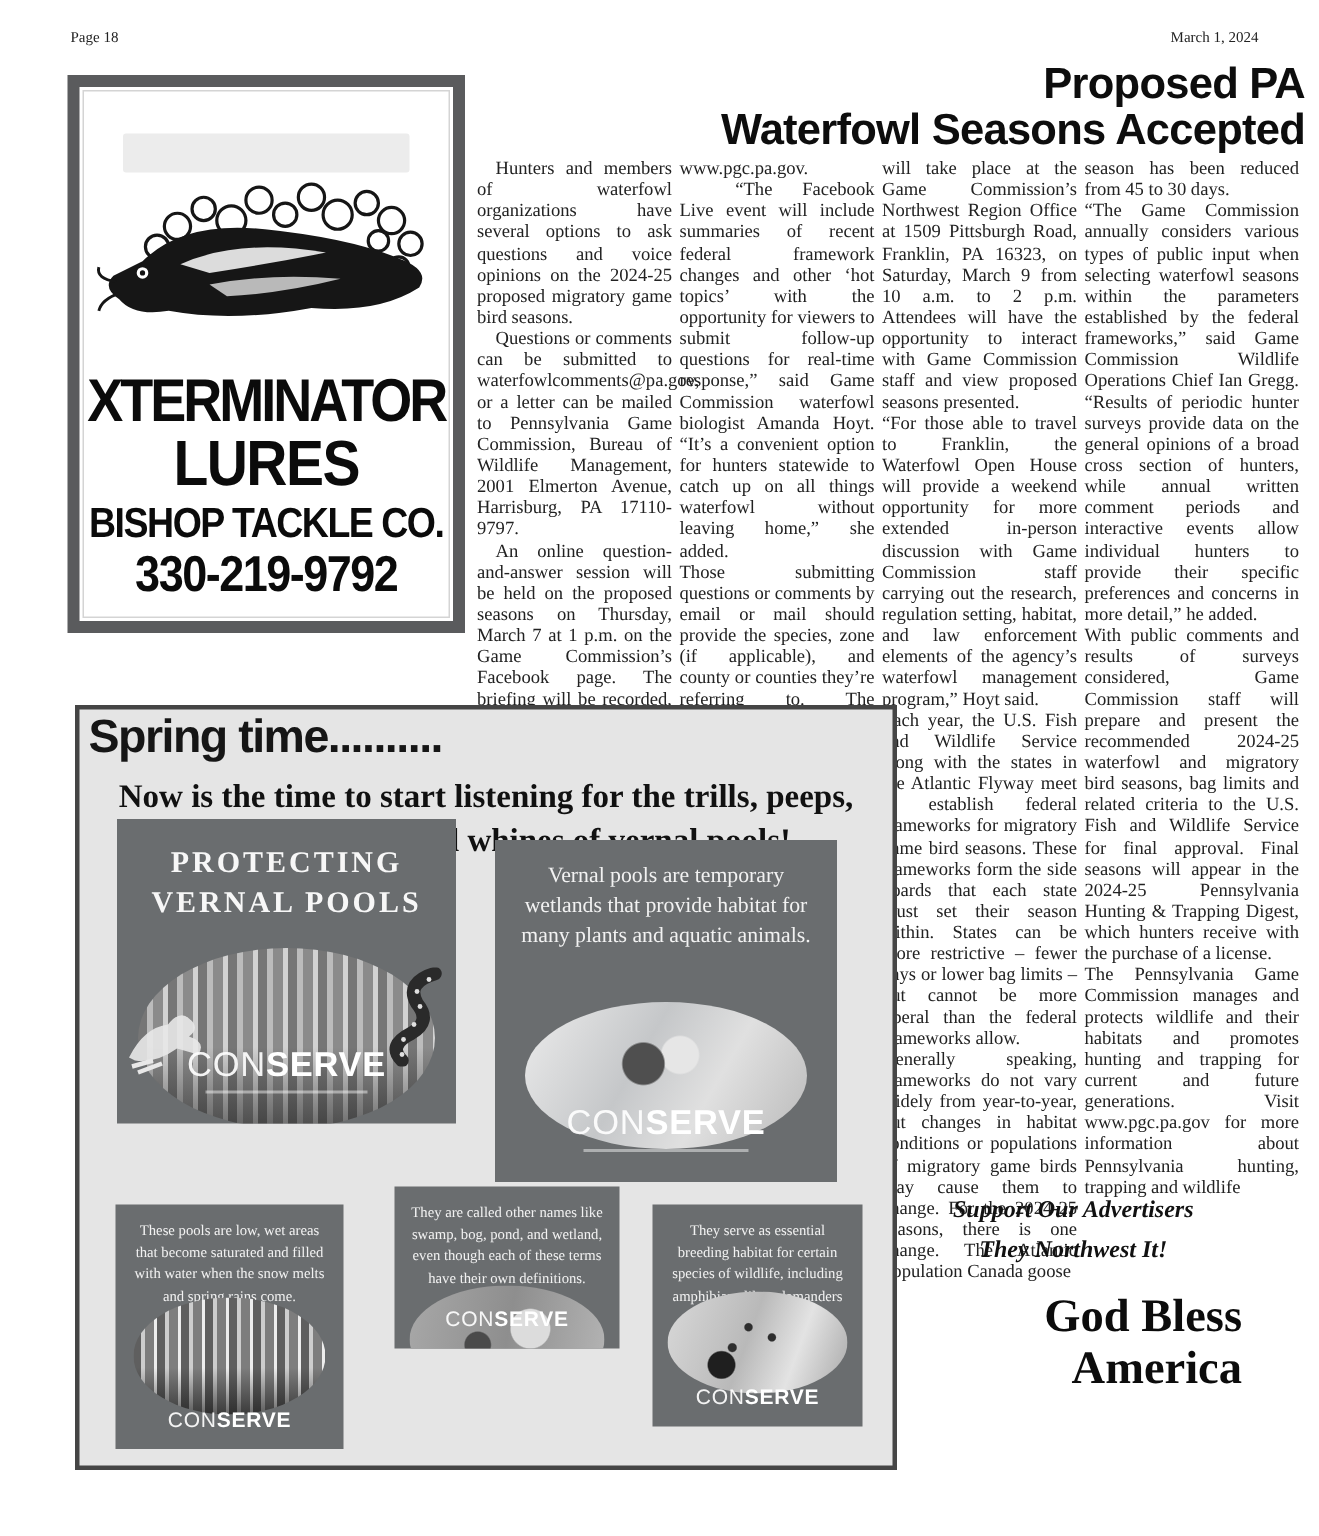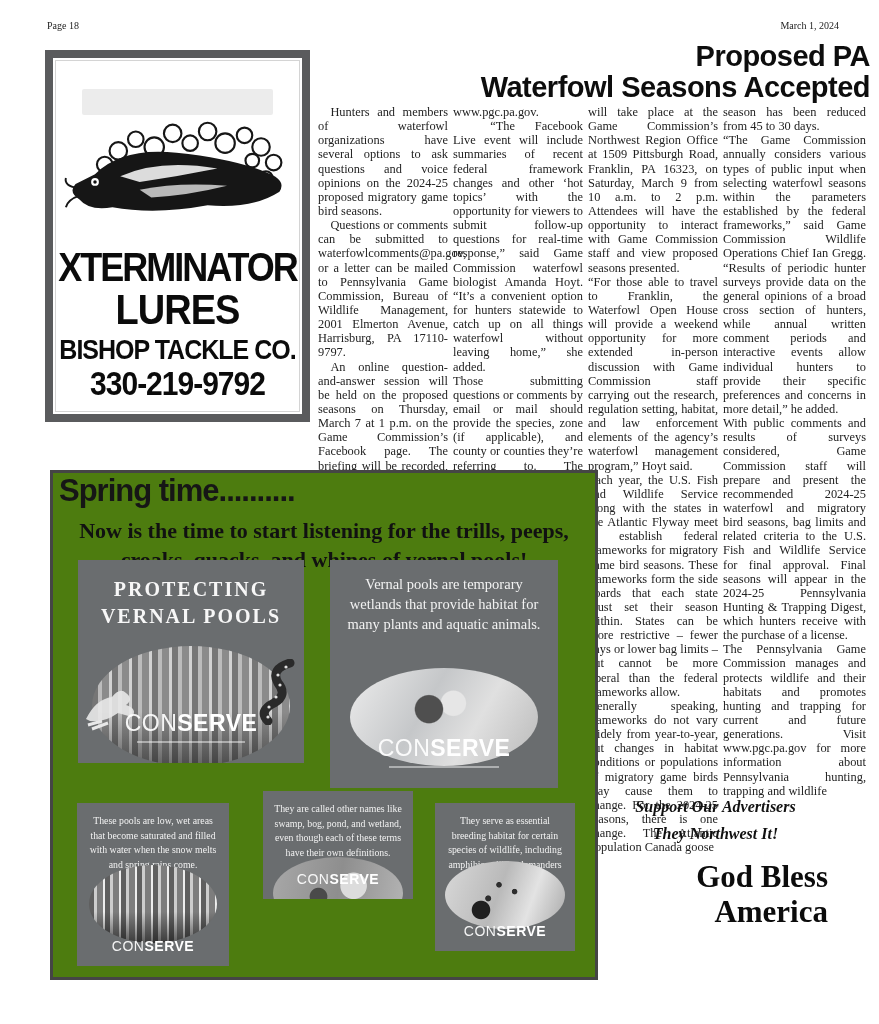--- a/index.html
+++ b/index.html
@@ -31,28 +31,28 @@
             line-height:1.06;letter-spacing:-0.5px;color:#0d0d0d;}
   .col{position:absolute;top:105px;width:130px;font-size:12.4px;line-height:1.14;
        text-align:justify;white-space:pre-line;color:#222;}
   .col-1{left:318px;height:352px;}
   .col-2{left:453px;height:352px;}
   .col-3{left:588px;height:690px;}
   .col-4{left:723px;width:143px;height:690px;}
 
   
   .spring{position:absolute;left:50px;top:470px;width:548px;height:510px;
-          border:3px solid #454545;box-sizing:border-box;background:#4d7c0f;}
+          border:3px solid #454545;box-sizing:border-box;background:#e5e5e5;}
   .spring-title{position:absolute;left:6px;top:0px;font-family:"Liberation Sans",sans-serif;
                 font-weight:bold;font-size:31px;letter-spacing:-1px;color:#161616;}
   .spring-sub{position:absolute;left:22px;right:22px;top:44px;text-align:center;
               font-weight:bold;font-size:22px;line-height:1.3;color:#111;}
 
   .card{position:absolute;background:#6a6d6f;color:#f2f2f2;box-sizing:border-box;text-align:center;overflow:hidden;}
-  .c1{left:25px;top:87px;width:226px;height:203px;}
+  .c1{left:25px;top:73px;width:226px;height:203px;}
   .c2{left:277px;top:87px;width:228px;height:228px;}
   .c3{left:24px;top:330px;width:152px;height:163px;}
   .c4{left:210px;top:318px;width:150px;height:108px;}
   .c5{left:382px;top:330px;width:140px;height:148px;}
 
   .card-head{font-weight:bold;font-size:20px;letter-spacing:2px;line-height:1.35;margin-top:16px;color:#f7f7f7;}
   .card-body{font-size:14.5px;line-height:1.38;margin:14px 16px 0;}
   .c3 .card-body,.c4 .card-body,.c5 .card-body{font-size:9.8px;line-height:1.5;margin:11px 10px 0;}
 
   .oval{position:absolute;border-radius:50%;}

